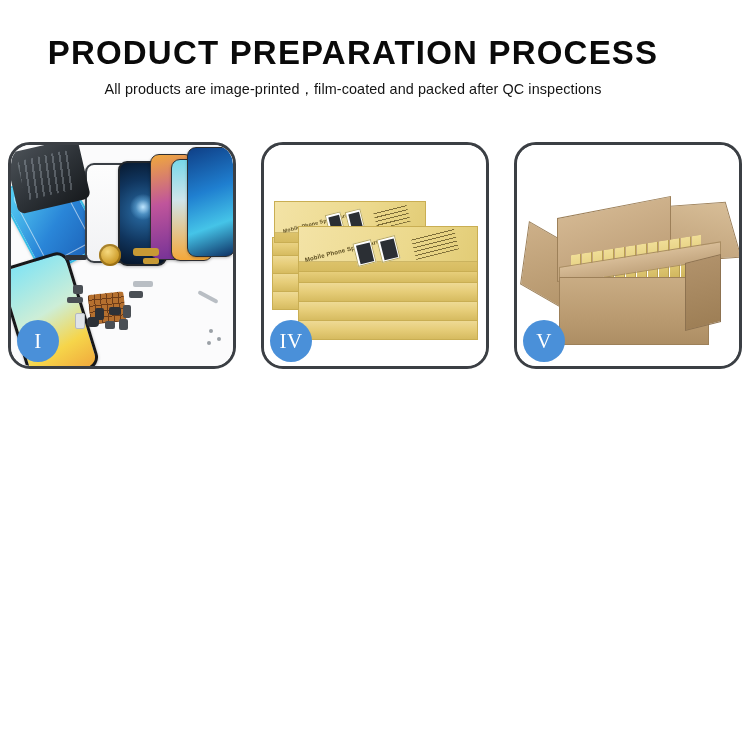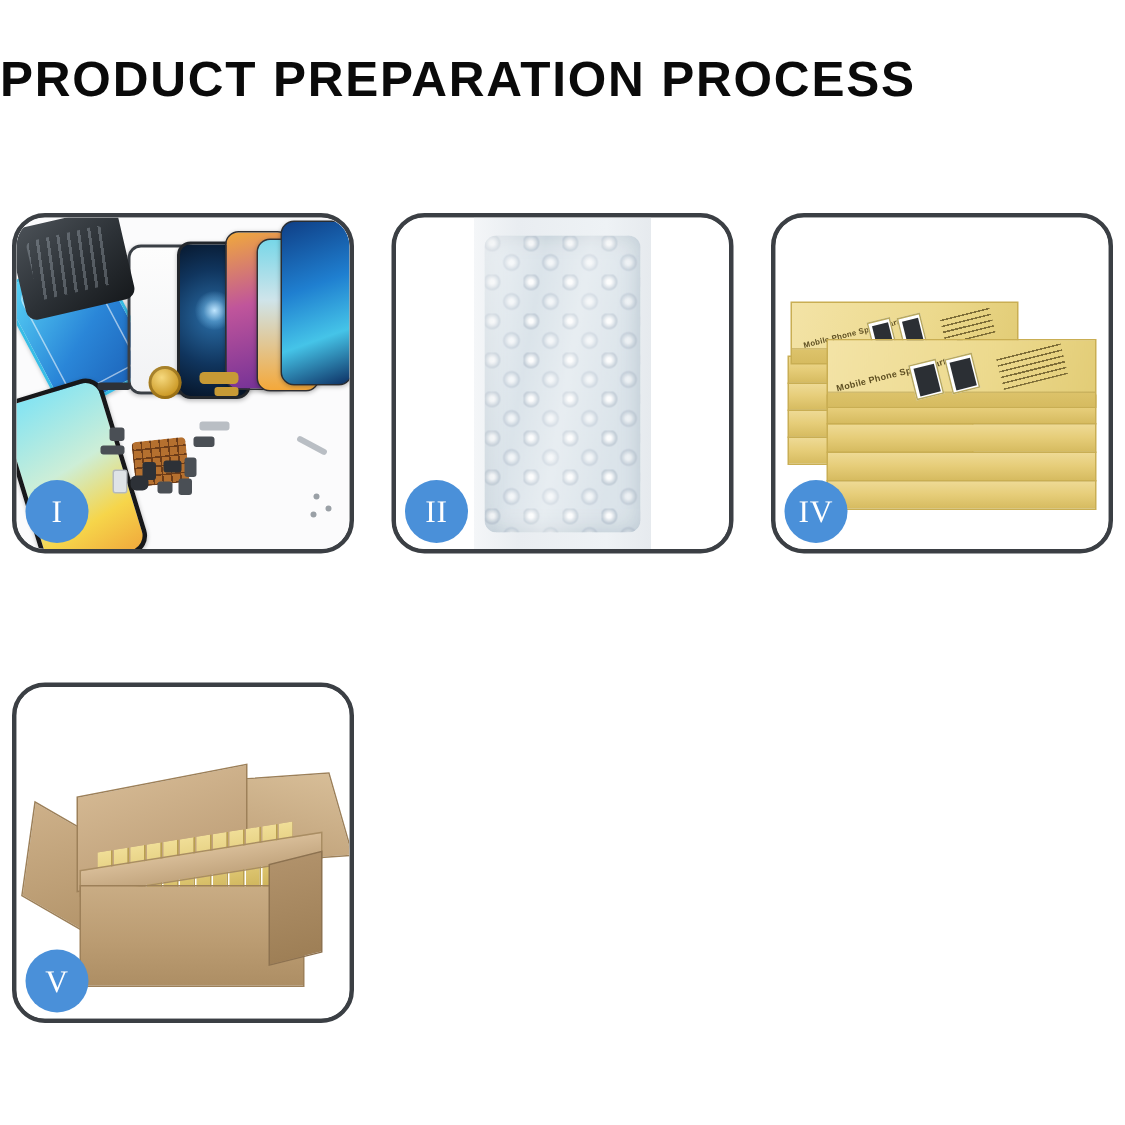--- a/index.html
+++ b/index.html
@@ -12,21 +12,21 @@
   #root {
     position: relative;
     width: 750px; height: 750px;
     background: #ffffff;
   }
 
   
   .header {
     position: absolute;
     top: 0; left: 0; width: 706px;
-    text-align: left;
+    text-align: center;
   }
   .title {
     margin: 0;
     padding-top: 36px;
     font-size: 33px;
     font-weight: 700;
     letter-spacing: 1.2px;
     color: #0a0a0a;
     line-height: 1.05;
     white-space: nowrap;
@@ -369,20 +369,21 @@
     background:#a98c62; border:1px solid #8d7148;
   }
 </style>
 </head>
 <body>
 
 <div id="root">
 
   <div class="header">
     <h1 class="title">PRODUCT PREPARATION PROCESS</h1>
+    <p class="subtitle">All products are image-printed，film-coated and packed after QC inspections</p>
   </div>
 
   <div class="grid">
 
     <div class="panel">
       <div class="panel-inner">
         <div class="scene1">
           <div class="ph ph-a"></div>
           <div class="ph ph-b"></div>
           <div class="ph ph-c"></div>
@@ -409,29 +410,20 @@
           <div class="part" style="left:108px;top:174px;width:9px;height:11px;"></div>
           <div class="screwy" style="left:198px;top:184px;"></div>
           <div class="screwy" style="left:206px;top:192px;"></div>
           <div class="screwy" style="left:196px;top:196px;"></div>
           <div class="part silver" style="left:186px;top:150px;width:22px;height:4px;transform:rotate(28deg);"></div>
         </div>
       </div>
       <div class="badge">I</div>
     </div>
 
-    <div class="panel">
-      <div class="panel-inner">
-        <div class="scene2">
-          <div class="wrap-band"></div>
-          <div class="bubbles"></div>
-        </div>
-      </div>
-      <div class="badge">II</div>
-    </div>
 
 
     <div class="panel">
       <div class="panel-inner">
         <div class="scene4">
           <div class="stack">
 
             <div class="sbox" style="left:4px;top:66px;width:122px;height:17px;"></div>
             <div class="sbox" style="left:4px;top:84px;width:122px;height:17px;"></div>
             <div class="sbox" style="left:4px;top:102px;width:122px;height:17px;"></div>

